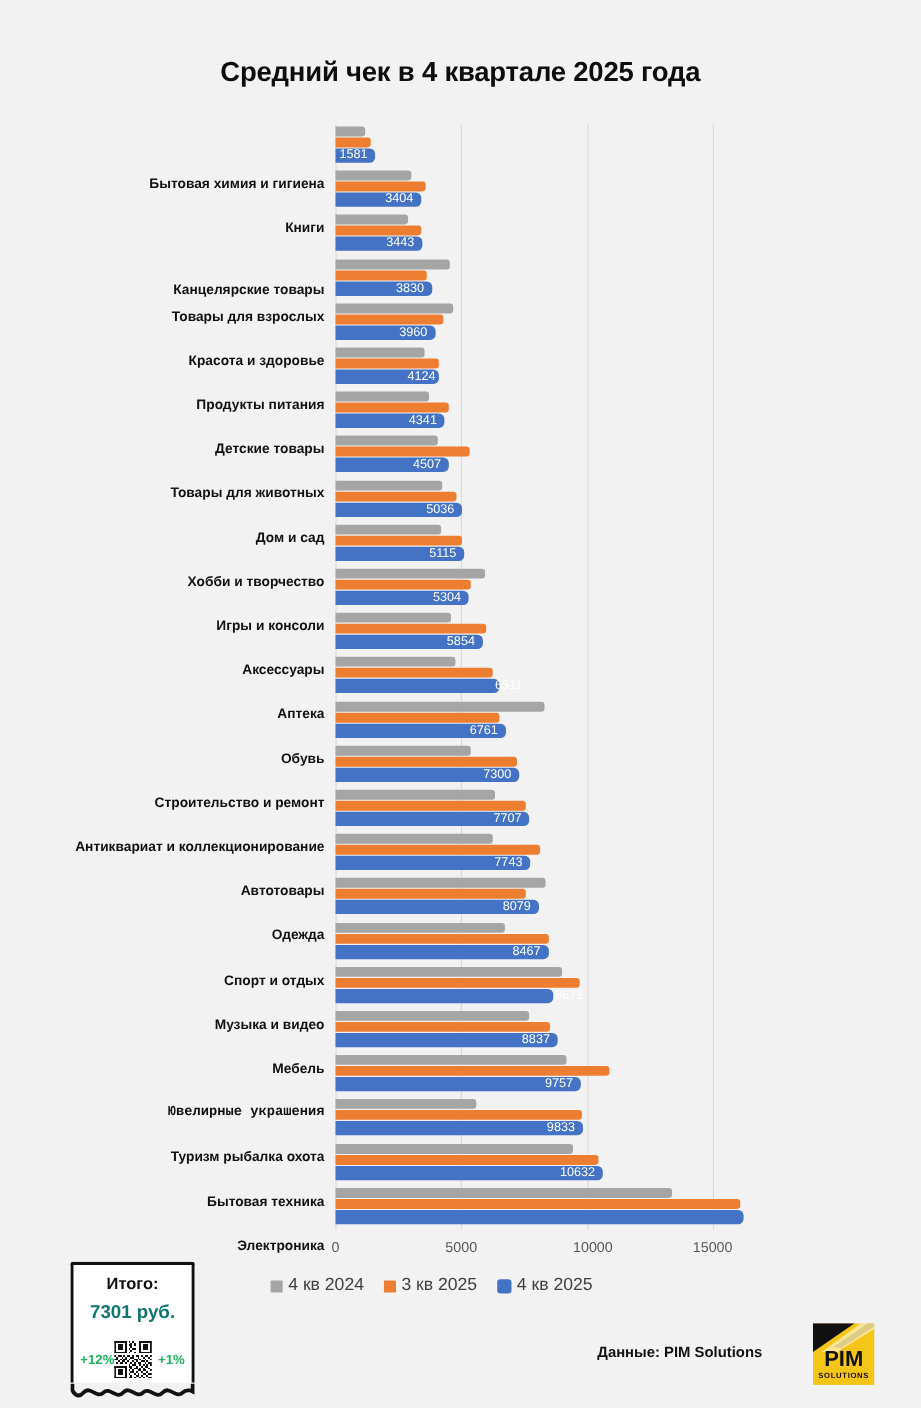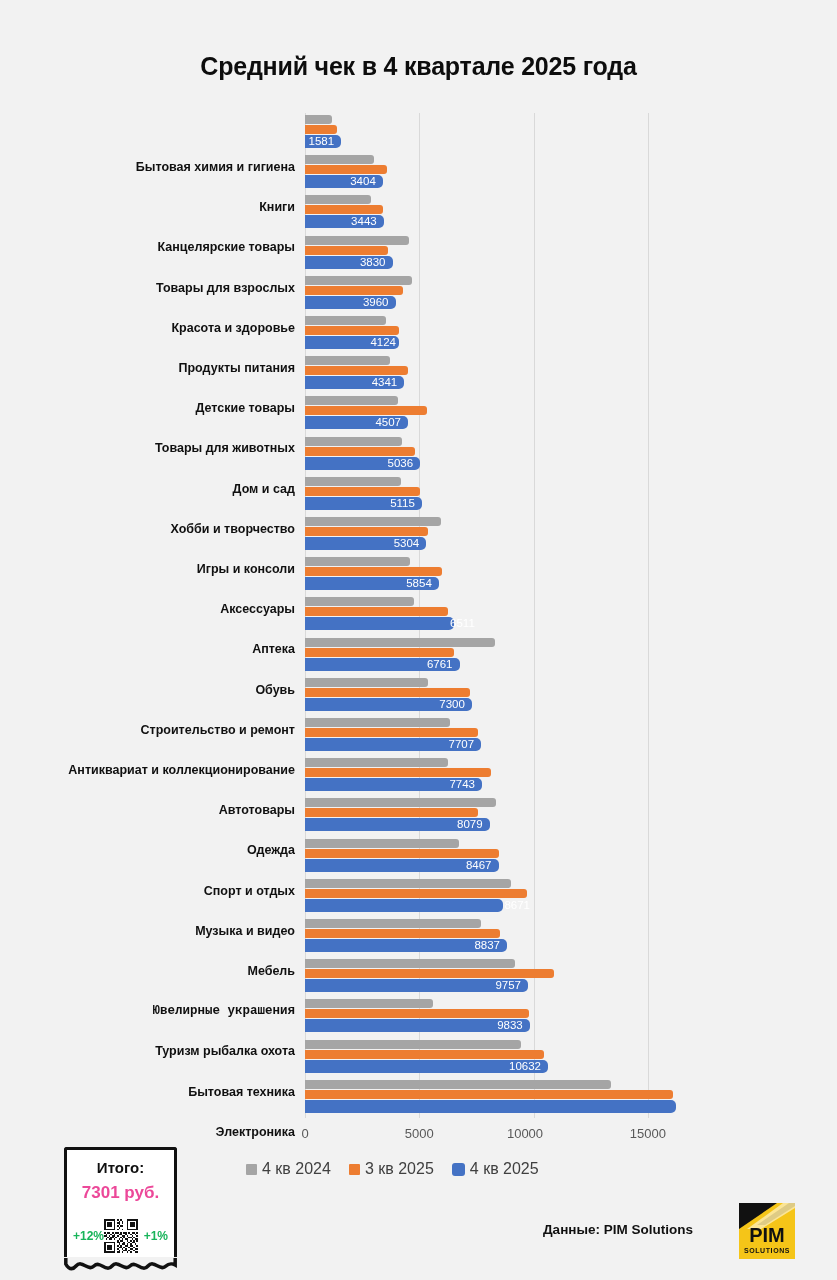--- a/index.html
+++ b/index.html
@@ -139,21 +139,21 @@
   }
   #receipt-total-label {
     font-size: 15px;
     font-weight: bold;
     color: #101010;
     margin-bottom: 7px;
   }
   #receipt-total-value {
     font-size: 17px;
     font-weight: bold;
-    color: #ec4899;
+    color: #0f766e;
     margin-bottom: 16px;
   }
   #receipt-bottom-row {
     position: relative;
     height: 34px;
     display: flex;
     align-items: center;
     justify-content: space-between;
   }
   .pct { font-size: 12px; font-weight: bold; color: #18B45A; z-index: 2; }
@@ -213,21 +213,21 @@
         <div class="bar-value" style="width: 36.1371px;">1581</div>
       </div>
       <div class="row" style="top: 40.2px; height: 40.2px;">
         <div class="cat-label" style="top: 16px;">Книги</div>
         <div class="bar gray" style="width: 68.5714px;"></div>
         <div class="bar orange" style="width: 82.2857px;"></div>
         <div class="bar blue" style="width: 77.8057px;"></div>
         <div class="bar-value" style="width: 77.8057px;">3404</div>
       </div>
       <div class="row" style="top: 80.4px; height: 40.2px;">
-        <div class="cat-label" style="top: 16px;">Канцелярские товары</div>
+        <div class="cat-label" style="top: 32px;">Канцелярские товары</div>
         <div class="bar gray" style="width: 66.2857px;"></div>
         <div class="bar orange" style="width: 77.7143px;"></div>
         <div class="bar blue" style="width: 78.6971px;"></div>
         <div class="bar-value" style="width: 78.6971px;">3443</div>
       </div>
       <div class="row" style="top: 120.6px; height: 40.2px;">
         <div class="cat-label" style="top: 16px;">Товары для взрослых</div>
         <div class="bar gray" style="width: 104px;"></div>
         <div class="bar orange" style="width: 83.4286px;"></div>
         <div class="bar blue" style="width: 87.5429px;"></div>
@@ -378,21 +378,21 @@
         <div class="bar gray" style="width: 306.286px;"></div>
         <div class="bar orange" style="width: 368px;"></div>
         <div class="bar blue" style="width: 371.177px;"></div>
       </div>
     </div>
 </div>
 
 <div id="x-axis">
     <div class="tick" style="left: 0px;">0</div>
     <div class="tick" style="left: 114.286px;">5000</div>
-    <div class="tick" style="left: 220px;">10000</div>
+    <div class="tick" style="left: 234px;">10000</div>
     <div class="tick" style="left: 342.857px;">15000</div>
   </div>
 
 <div id="legend">
     <div class="legend-item">
       <span class="legend-swatch" style="background: rgb(165, 165, 165);"></span>
       <span class="legend-label">4 кв 2024</span>
     </div>
     <div class="legend-item">
       <span class="legend-swatch" style="background: rgb(237, 125, 49);"></span>

